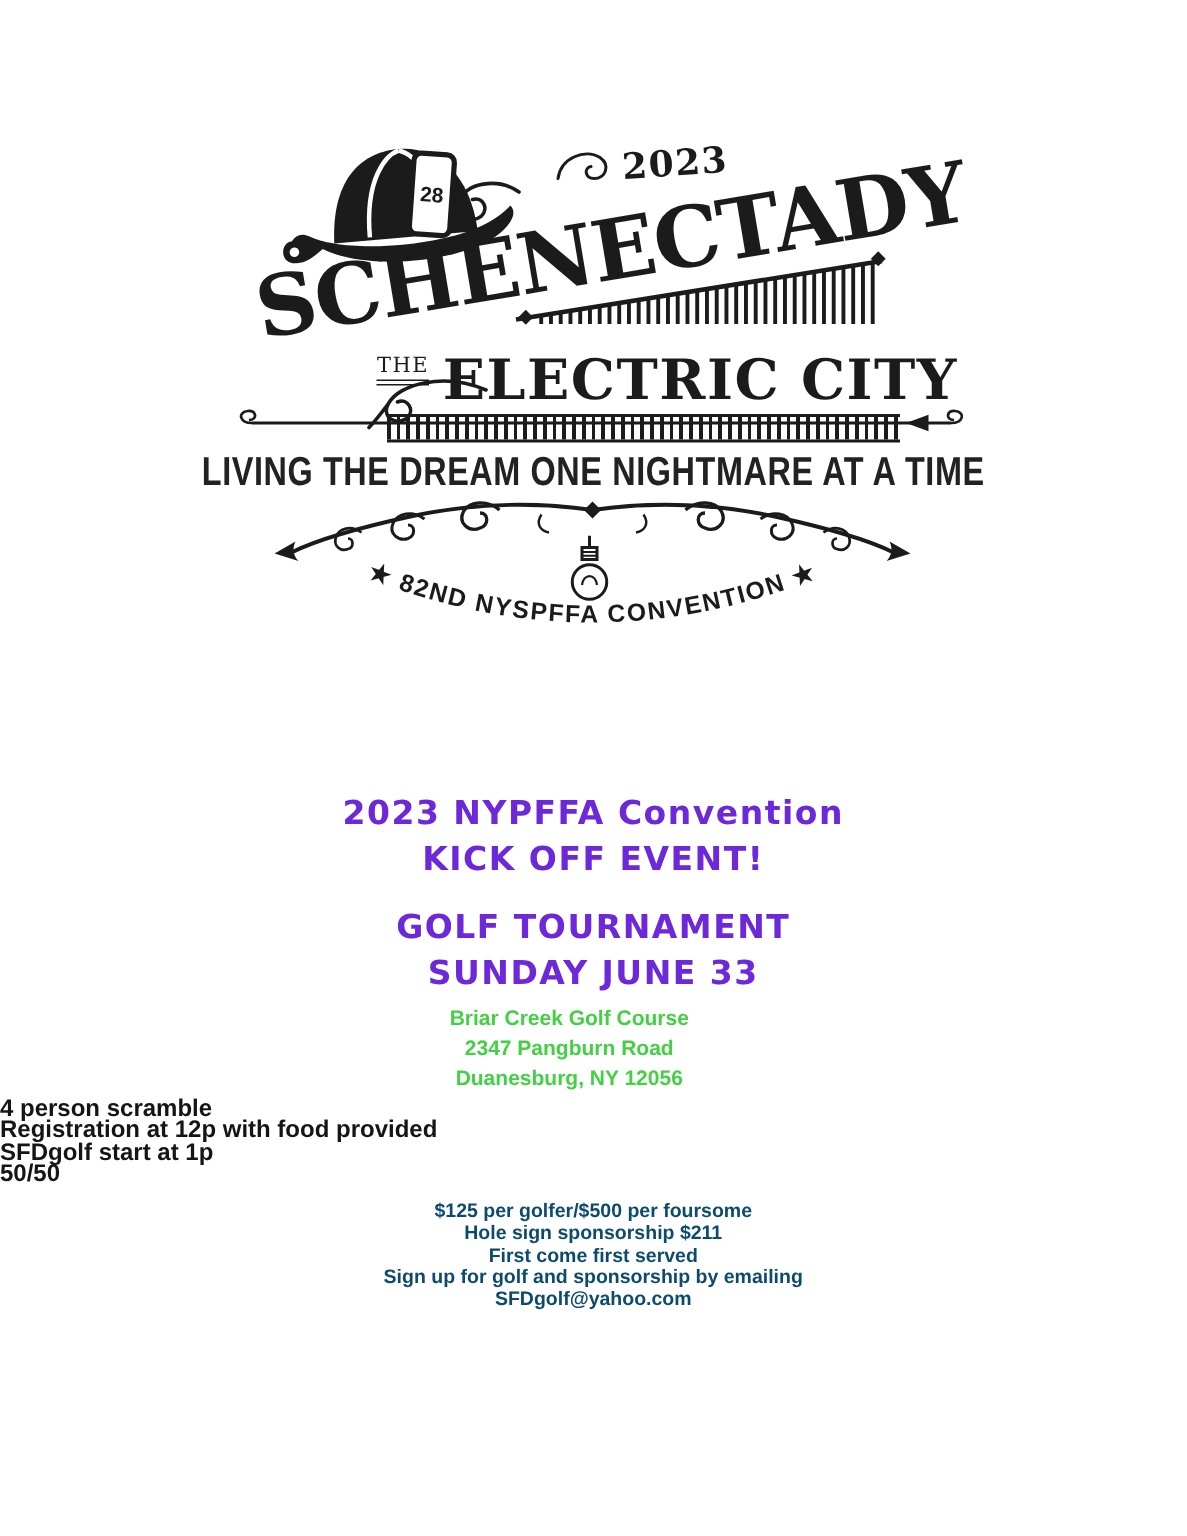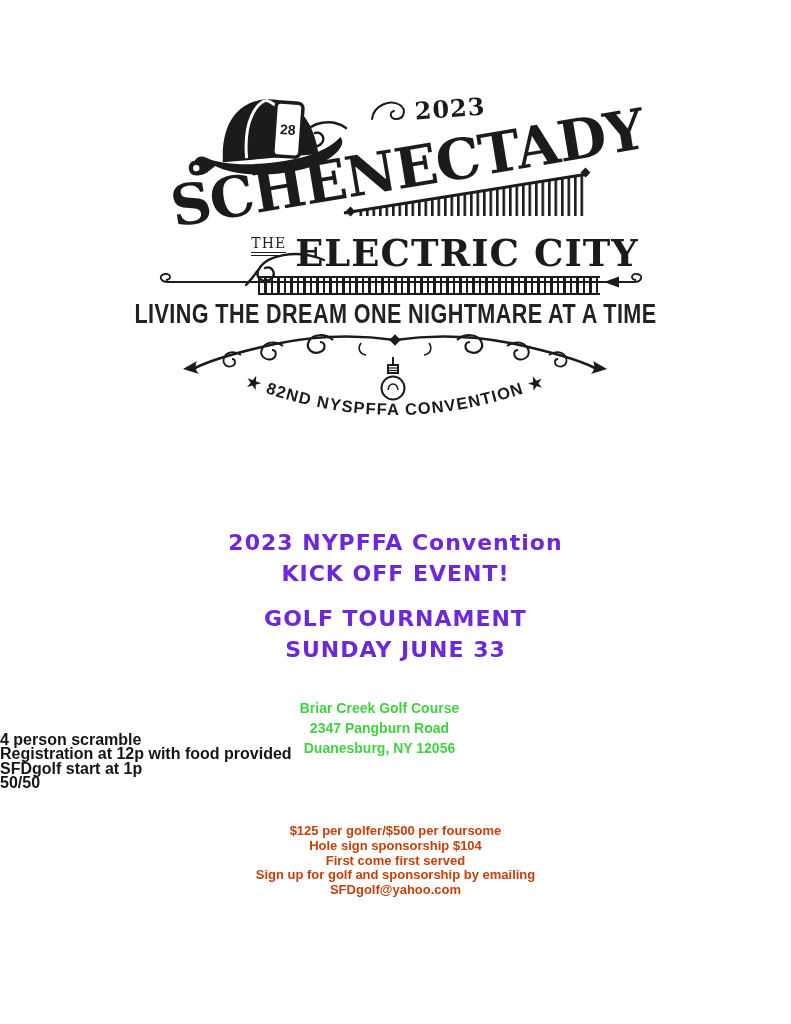--- a/index.html
+++ b/index.html
@@ -36,25 +36,25 @@
   .flourish{left:183px;top:333px;}
   .bulb{left:377px;top:357px;}
   .arc{left:244px;top:376px;}
 
   
   .headings{left:0;top:527px;width:791px;text-align:center;color:#6d28d9;}
   .h-line{font-family:"DejaVu Sans",sans-serif;font-weight:bold;font-size:22px;
           line-height:31px;letter-spacing:1px;}
   .h-gap{margin-top:14px;}
   .venue{left:0;top:668px;width:759px;text-align:center;font-weight:bold;font-size:14px;
-         line-height:20px;color:#44d044;margin-top:30px;}
+         line-height:20px;color:#44d044;}
   .details{left:0;top:733px;width:677px;text-align:left;font-weight:bold;font-size:16px;
            line-height:14.4px;color:#151515;}
   .pricing{left:0;top:800px;width:791px;text-align:center;font-weight:bold;font-size:13px;
-           line-height:14.8px;color:#c2410c;margin-top:24px;}
+           line-height:14.8px;color:#0c4a6e;}
 </style>
 </head>
 <body>
 
 <div class="page">
 
   <div class="abs" style="left:0;top:0;width:791px;height:450px;">
 
     <svg class="abs helmet" viewBox="0 0 165 105" xmlns="http://www.w3.org/2000/svg">
       <path d="M38,72 C40,26 64,13 86,13 C110,13 132,31 134,72 Z" fill="#1b1b1b"></path>
@@ -161,19 +161,19 @@
 
   <div class="abs details">
     <div>4 person scramble</div>
     <div>Registration at 12p with food provided</div>
     <div>SFDgolf start at 1p</div>
     <div>50/50</div>
   </div>
 
   <div class="abs pricing">
     <div>$125 per golfer/$500 per foursome</div>
-    <div>Hole sign sponsorship $104</div>
+    <div>Hole sign sponsorship $211</div>
     <div>First come first served</div>
     <div>Sign up for golf and sponsorship by emailing</div>
     <div>SFDgolf@yahoo.com</div>
   </div>
 
 </div>
 
 </body></html>

